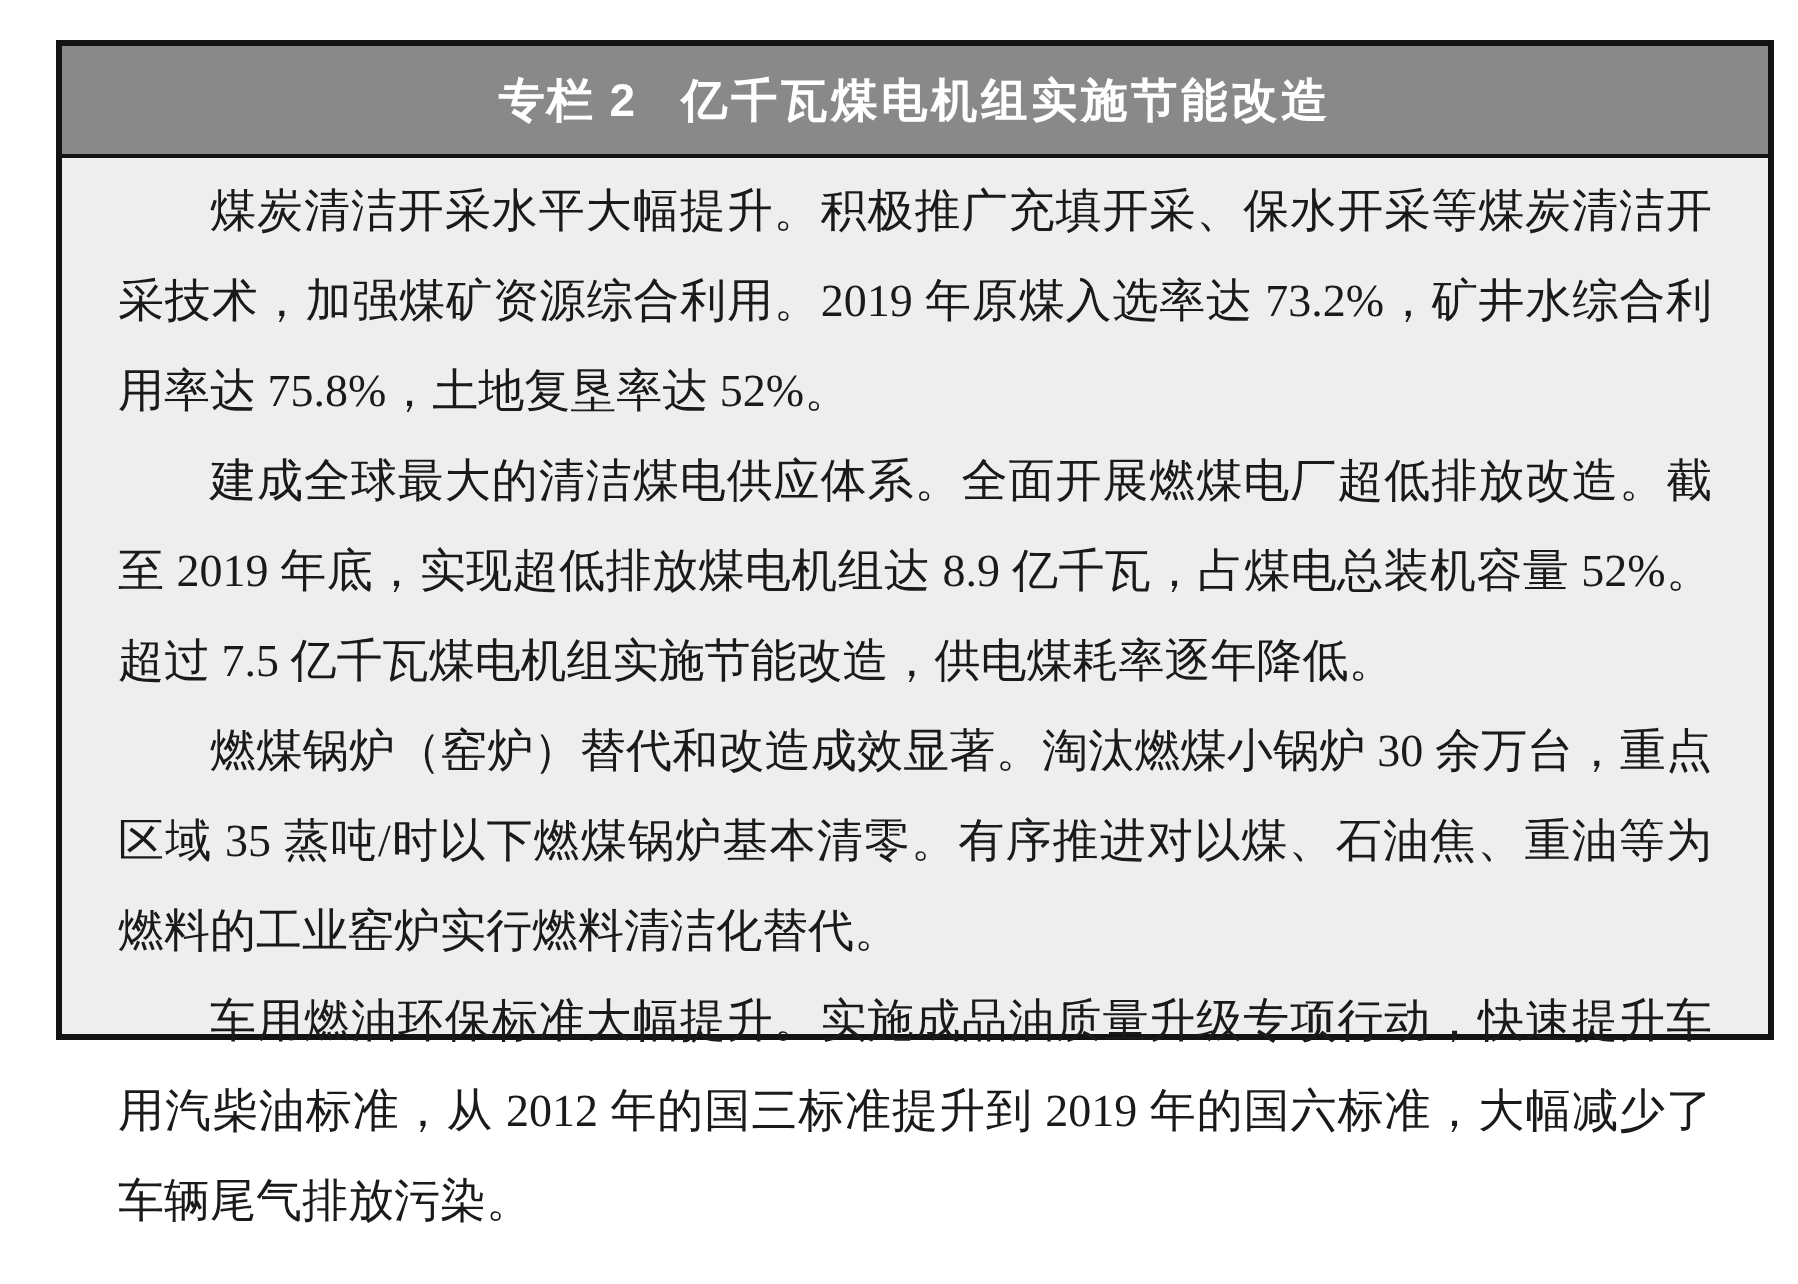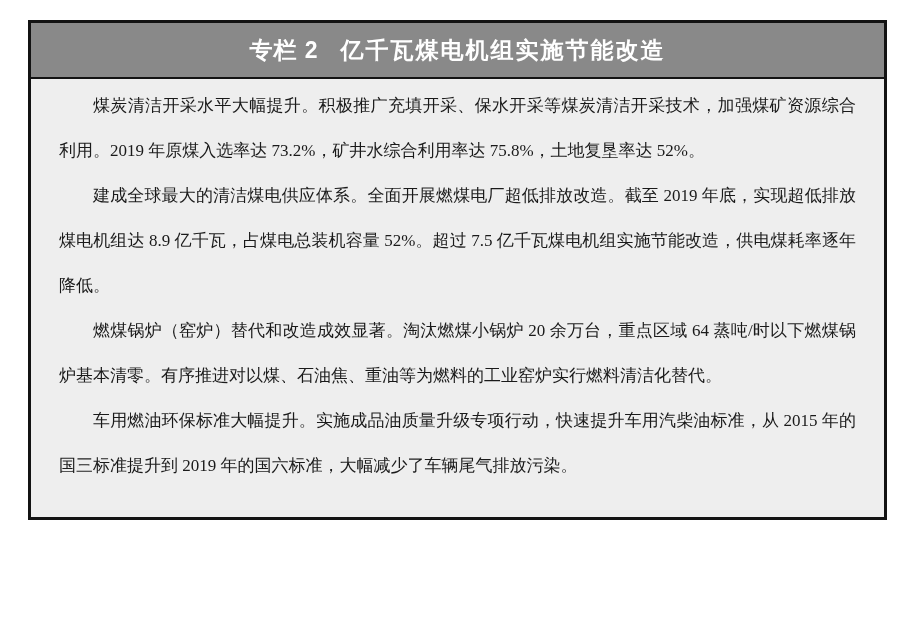--- a/index.html
+++ b/index.html
@@ -43,21 +43,21 @@
     white-space: nowrap;
   }
   .panel-title {
     letter-spacing: 2px;
     white-space: nowrap;
   }
   .panel-body {
     box-sizing: border-box;
     padding: 4px 28px 0 28px;
     font-family: "Liberation Serif", "DejaVu Serif", serif;
-    font-size: 17px;
+    font-size: 23px;
     line-height: 45px;
     color: #1a1a1a;
   }
   .para {
     margin: 0;
     text-indent: 2em;
     text-align: justify;
     text-justify: inter-ideograph;
   }
 </style>
@@ -66,17 +66,17 @@
 
 <div class="page">
   <section class="panel">
     <header class="panel-header">
       <span class="panel-label">专栏 2</span>
       <span class="panel-title">亿千瓦煤电机组实施节能改造</span>
     </header>
     <div class="panel-body">
       <p class="para">煤炭清洁开采水平大幅提升。积极推广充填开采、保水开采等煤炭清洁开采技术，加强煤矿资源综合利用。2019 年原煤入选率达 73.2%，矿井水综合利用率达 75.8%，土地复垦率达 52%。</p>
       <p class="para">建成全球最大的清洁煤电供应体系。全面开展燃煤电厂超低排放改造。截至 2019 年底，实现超低排放煤电机组达 8.9 亿千瓦，占煤电总装机容量 52%。超过 7.5 亿千瓦煤电机组实施节能改造，供电煤耗率逐年降低。</p>
-      <p class="para">燃煤锅炉（窑炉）替代和改造成效显著。淘汰燃煤小锅炉 20 余万台，重点区域 64 蒸吨/时以下燃煤锅炉基本清零。有序推进对以煤、石油焦、重油等为燃料的工业窑炉实行燃料清洁化替代。</p>
-      <p class="para">车用燃油环保标准大幅提升。实施成品油质量升级专项行动，快速提升车用汽柴油标准，从 2015 年的国三标准提升到 2019 年的国六标准，大幅减少了车辆尾气排放污染。</p>
+      <p class="para">燃煤锅炉（窑炉）替代和改造成效显著。淘汰燃煤小锅炉 30 余万台，重点区域 35 蒸吨/时以下燃煤锅炉基本清零。有序推进对以煤、石油焦、重油等为燃料的工业窑炉实行燃料清洁化替代。</p>
+      <p class="para">车用燃油环保标准大幅提升。实施成品油质量升级专项行动，快速提升车用汽柴油标准，从 2012 年的国三标准提升到 2019 年的国六标准，大幅减少了车辆尾气排放污染。</p>
     </div>
   </section>
 </div>
 
 </body></html>

